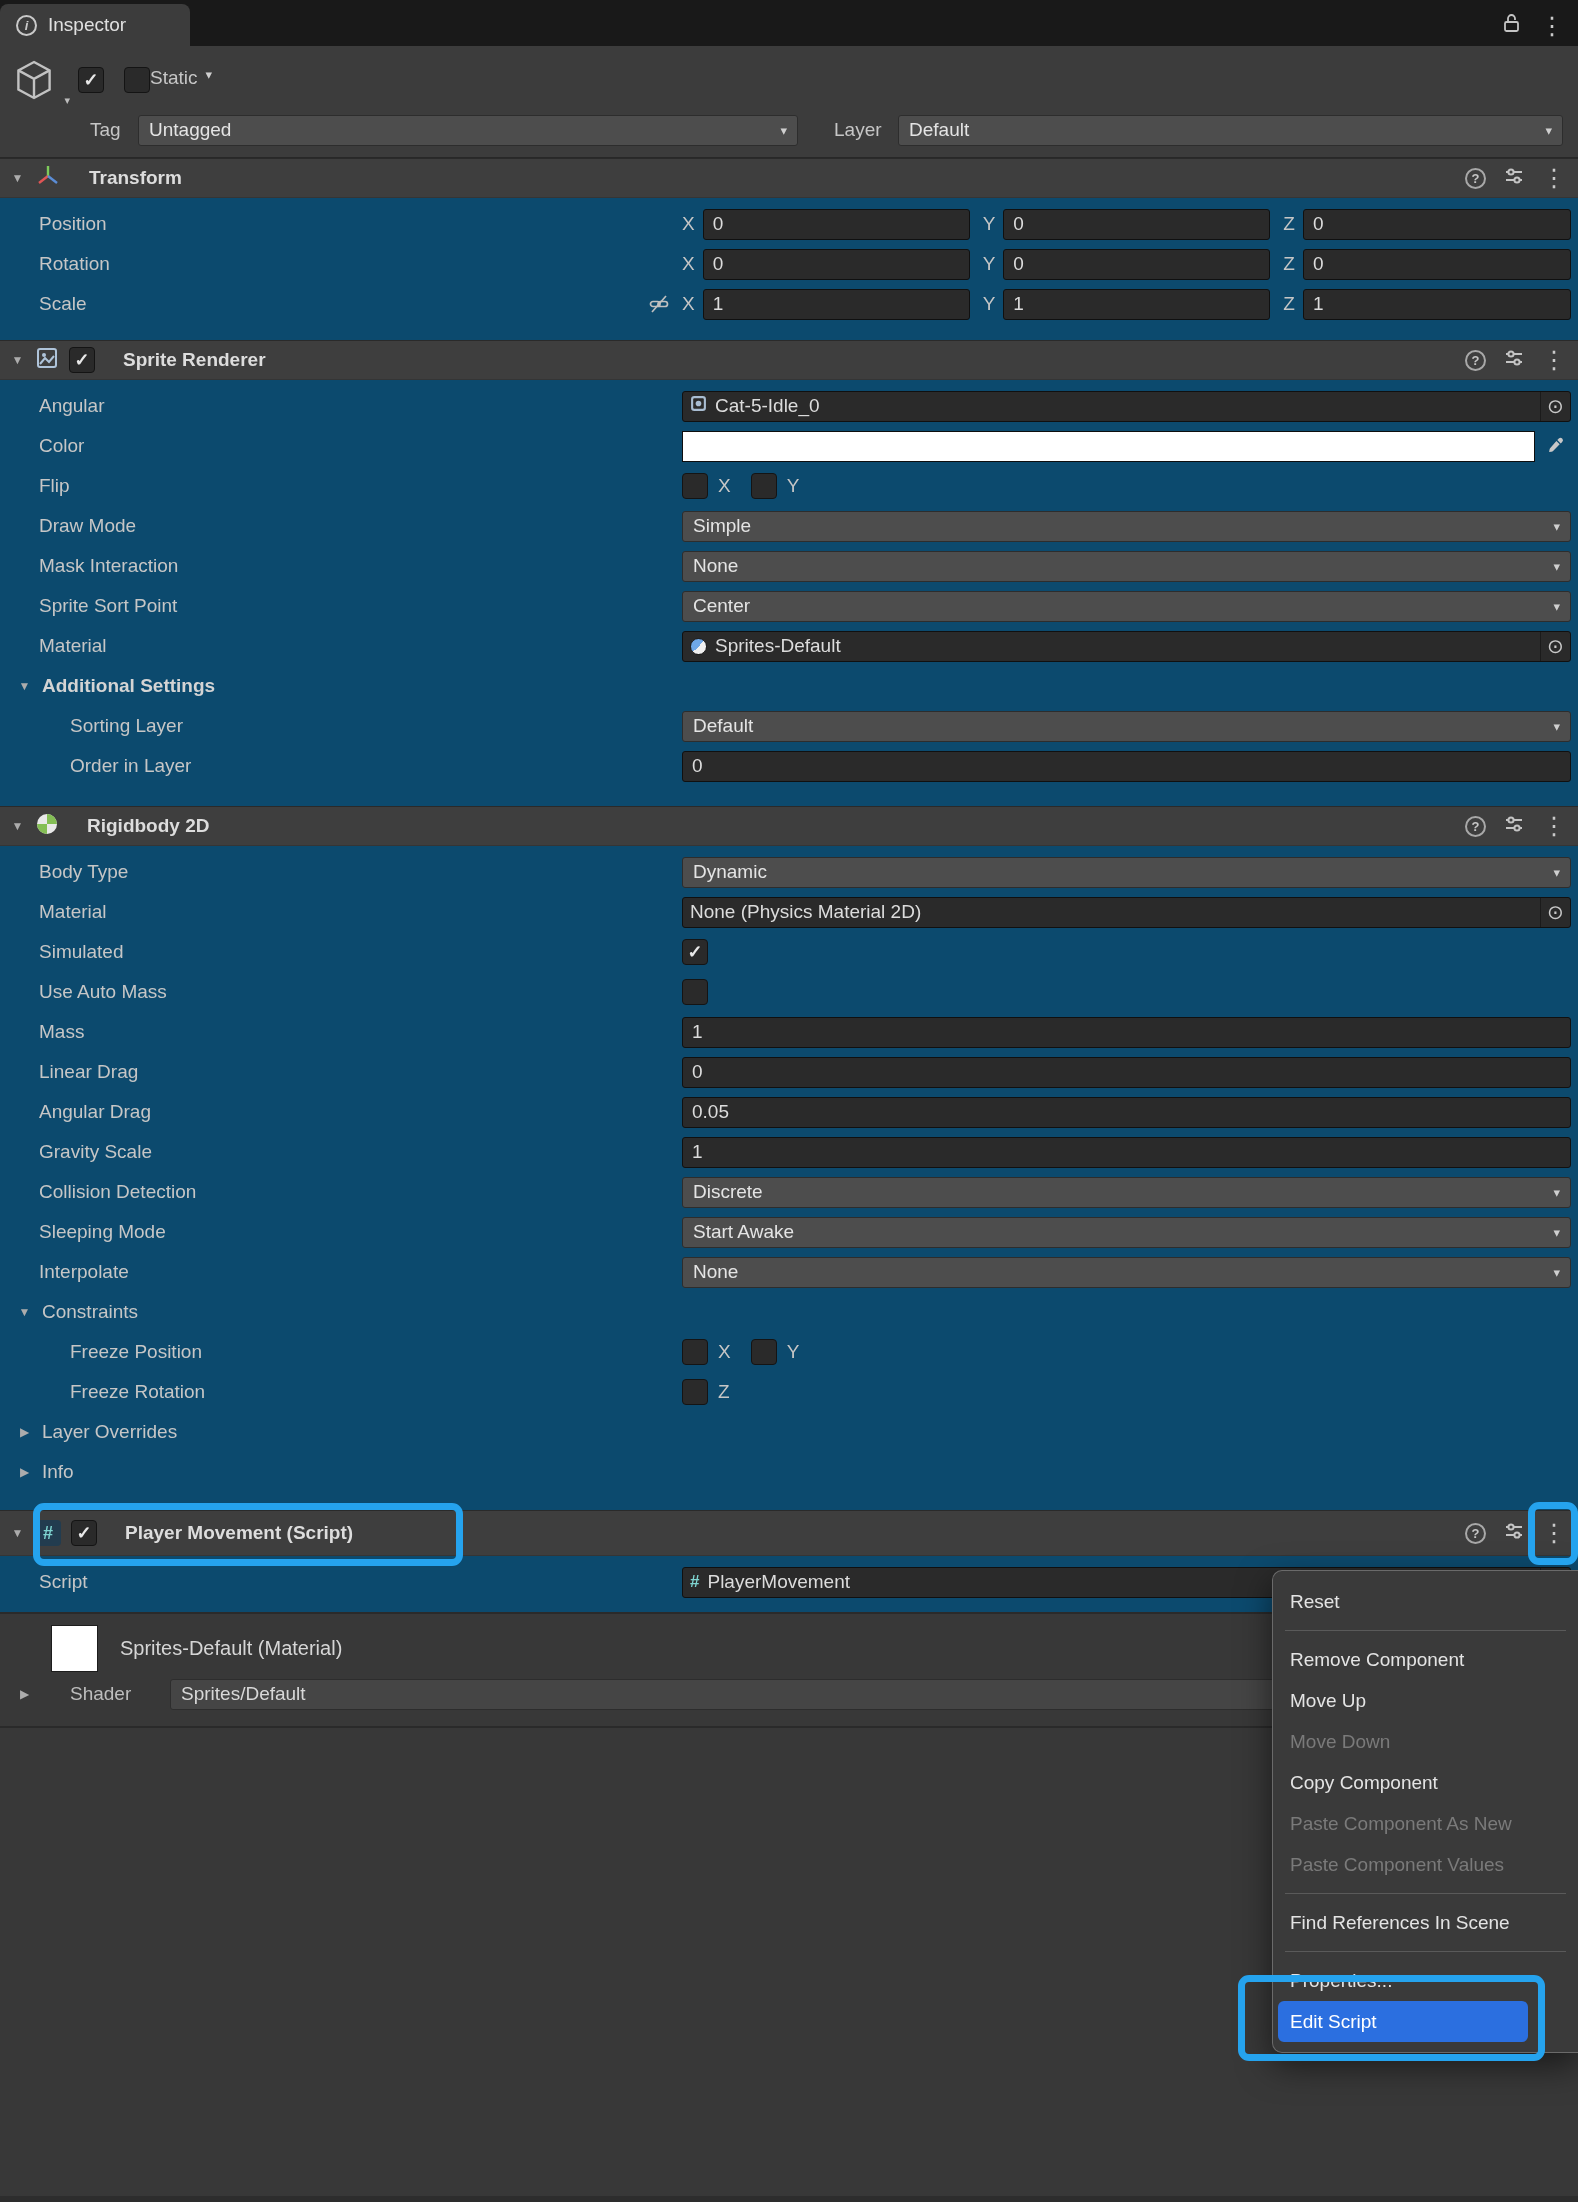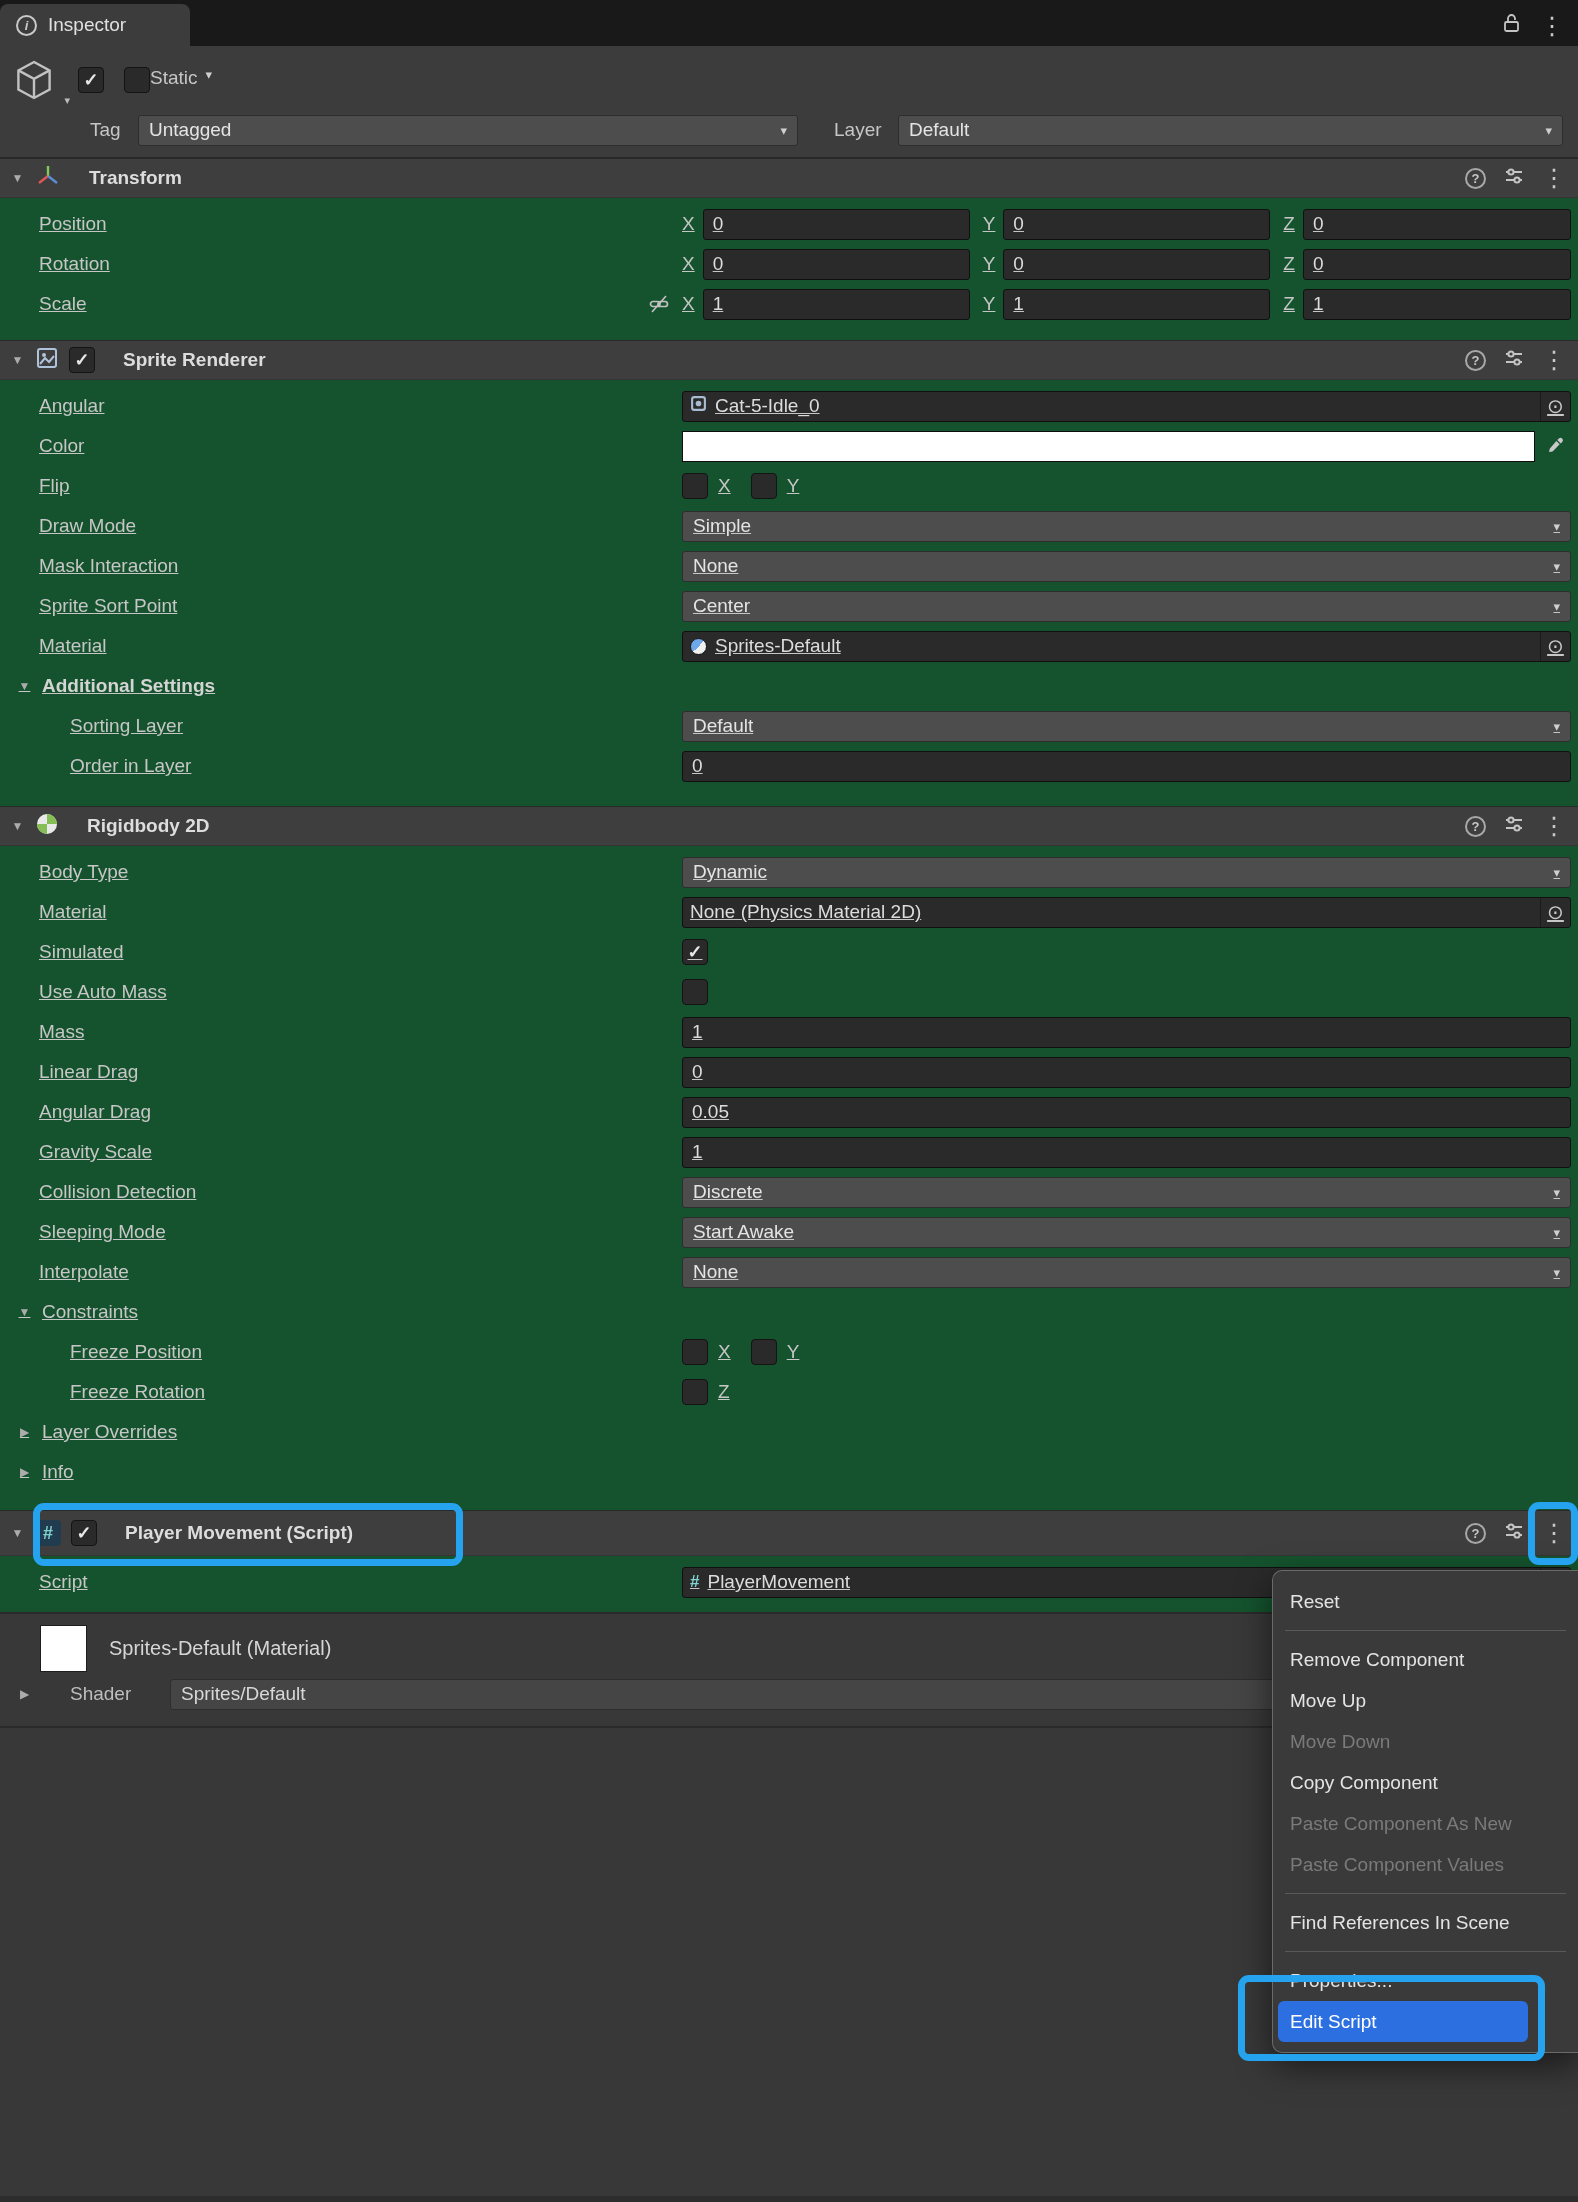--- a/index.html
+++ b/index.html
@@ -48,21 +48,21 @@
   .eyedrop { width:30px; display:flex; align-items:center; justify-content:center; }
 
   
   .comp-header { height:40px; background:#3E3E3E; border-top:1px solid #2A2A2A;
     border-bottom:1px solid #353535; display:flex; align-items:center; gap:10px; padding:0 12px 0 10px; }
   .fold { font-size:12px; color:#ACACAC; width:15px; text-align:center; }
   .comp-title { font-weight:bold; color:#DDDDDD; margin-left:18px; white-space:nowrap; }
   .hdr-right { margin-left:auto; display:flex; align-items:center; gap:18px; }
   .help-icon { width:21px; height:21px; border-radius:50%; border:2px solid #A8A8A8; color:#C6C6C6;
     font-size:13px; font-weight:bold; display:flex; align-items:center; justify-content:center; }
-  .comp-body { background:#14532d;text-decoration:underline; }
+  .comp-body { background:#0c4a6e; }
   .sec-transform .comp-body { padding:6px 0 16px; }
   .sec-sr .comp-body { padding:6px 0 20px; }
   .sec-rb .comp-body { padding:6px 0 18px; }
   .sec-pm .comp-header { height:46px; }
   .sec-pm .comp-body { padding:6px 0 10px; }
 
   .prow { display:flex; align-items:center; height:40px; }
   .plabel { width:682px; min-width:682px; padding-left:39px; display:flex; align-items:center;
     color:#C6C6C6; white-space:nowrap; }
   .plabel.sub { padding-left:70px; }
@@ -74,21 +74,21 @@
   .linkicon { margin-left:auto; margin-right:12px; display:flex; }
 
   .script-icon { width:26px; height:26px; min-width:26px; border-radius:4px; background:#223C4F;
     color:#7FD4D0; font-weight:bold; font-size:18px; display:flex; align-items:center; justify-content:center; }
   .hash-mini { color:#7FD4D0; font-weight:bold; font-size:17px; }
   .matball-mini { width:17px; height:17px; min-width:17px; border-radius:50%;
     background:linear-gradient(135deg,#6FA8E8 0 50%,#F0F0F0 50% 100%); border:1px solid #1E1E1E; }
 
   
   .mat-section { border-top:2px solid #2A2A2A; background:#383838; height:114px; padding-top:8px; }
-  .mat-row1 { display:flex; align-items:center; gap:22px; padding-left:40px; height:52px; }
+  .mat-row1 { display:flex; align-items:center; gap:22px; padding-left:51px; height:52px; }
   .mat-swatch { width:47px; height:47px; background:#FFFFFF; border:1px solid #1D1D1D; }
   .mat-title { font-size:20px; color:#D6D6D6; }
   .mat-row2 { display:flex; align-items:center; height:40px; padding-left:17px; gap:10px; }
   .shader-label { margin-left:28px; width:90px; color:#BDBDBD; }
   .shader-popup { flex:1; height:31px; margin-right:7px; background:#454545; border:1px solid #2D2D2D;
     border-radius:3px; display:flex; align-items:center; padding:0 10px; color:#D8D8D8; }
 
   .big-div { height:2px; background:#2A2A2A; }
   .addc-wrap { padding-top:38px; display:flex; justify-content:center; }
   .addc { width:458px; height:42px; background:#575757; border:1px solid #2D2D2D; border-radius:4px;

